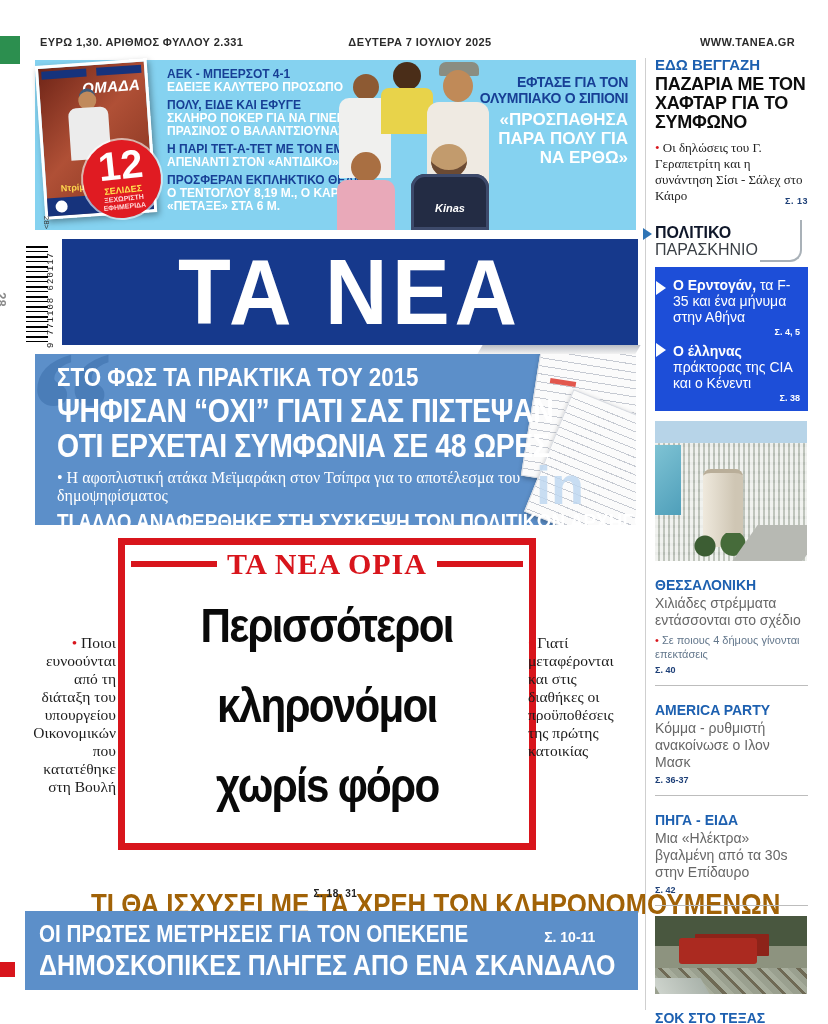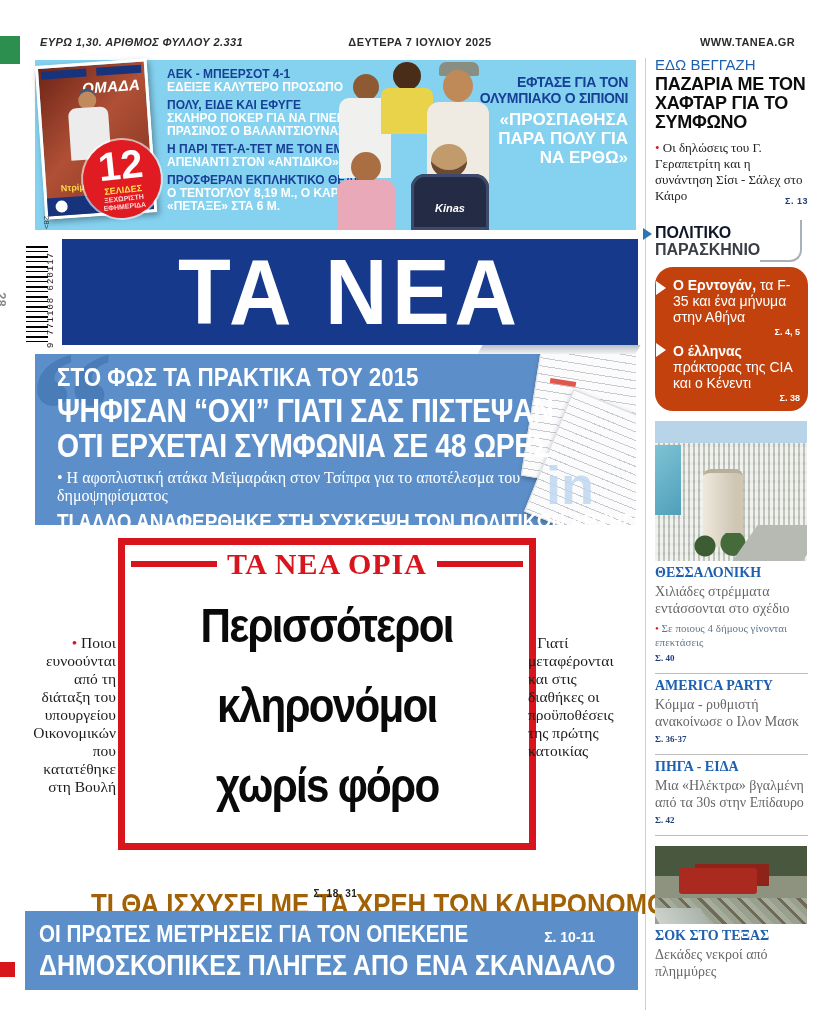--- a/index.html
+++ b/index.html
@@ -3,21 +3,21 @@
 <meta charset="utf-8">
 <style>
   html,body{margin:0;padding:0;background:#e8e8e8;}
   .page{position:relative;width:828px;height:1024px;background:#fff;overflow:hidden;
         font-family:"Liberation Sans",sans-serif;color:#111;}
   .cond{display:inline-block;transform:scaleX(.86);transform-origin:0 50%;white-space:nowrap;}
   .cond-c{display:inline-block;transform:scaleX(.86);transform-origin:50% 50%;white-space:nowrap;}
 
   
   .hdr{position:absolute;top:36px;left:0;width:100%;font-size:11px;font-weight:700;color:#2b2b2b;letter-spacing:.4px;}
-  .hdr .left{position:absolute;left:40px;top:0;font-style:italic;}
+  .hdr .left{position:absolute;left:40px;top:0;}
   .hdr .mid{position:absolute;left:240px;width:360px;text-align:center;top:0;}
   .hdr .right{position:absolute;right:33px;top:0;}
   .green-tab{position:absolute;left:0;top:36px;width:20px;height:28px;background:#2c8f4f;}
 
   
   .sky{position:absolute;left:35px;top:60px;width:601px;height:170px;background:#85d2f0;}
   .sky .sports{position:absolute;left:132px;top:8px;width:228px;}
   .sky .s-head{font-size:12px;line-height:13px;font-weight:700;color:#173f95;}
   .sky .s-sub{font-size:12px;line-height:13px;font-weight:700;color:#fff;margin-bottom:5px;}
   .sky .rtxt{position:absolute;right:8px;top:12px;width:150px;text-align:right;}
@@ -71,21 +71,21 @@
   .lead .h{color:#fff;font-size:33px;line-height:35px;font-weight:700;letter-spacing:-.5px;}
   .lead .bl{color:#fff;font-family:"Liberation Serif",serif;font-size:16px;margin-top:6px;}
   .lead .bl::before{content:"• ";}
   .lead .foot{color:#fff;font-size:22px;font-weight:700;margin-top:4px;}
   .paper{position:absolute;background:#fbfbfb;border:1px solid #d9dce2;
          background-image:repeating-linear-gradient(to bottom,transparent 0 7px,#c6cad2 7px 8px);
          box-shadow:1px 2px 5px rgba(0,0,0,.3);z-index:1;}
   .p1{right:-18px;top:-20px;width:120px;height:150px;transform:rotate(9deg);}
   .p2{right:-40px;top:55px;width:130px;height:130px;transform:rotate(22deg);}
   .redmark{position:absolute;right:60px;top:26px;width:26px;height:5px;background:#e2574d;transform:rotate(9deg);z-index:2;}
-  .inmark{position:absolute;right:42px;bottom:18px;font-size:54px;font-weight:700;color:rgba(190,215,240,.85);z-index:2;line-height:44px;}
+  .inmark{position:absolute;right:52px;bottom:18px;font-size:54px;font-weight:700;color:rgba(190,215,240,.85);z-index:2;line-height:44px;}
 
   
   .feat{position:absolute;left:118px;top:538px;width:404px;height:298px;border:7px solid #d8151c;background:#fff;}
   .feat .krow{position:absolute;left:6px;right:6px;top:2px;display:flex;align-items:center;}
   .feat .krow .bar{flex:1;height:6px;background:#d8151c;}
   .feat .ktext{font-family:"Liberation Serif",serif;font-weight:700;font-size:30px;color:#d8151c;margin:0 10px;letter-spacing:1px;white-space:nowrap;}
   .feat .hl{position:absolute;left:0;top:40px;width:100%;text-align:center;font-weight:700;color:#0a0a0a;
             font-size:49px;line-height:80px;letter-spacing:-2px;}
   .sidenote{position:absolute;font-family:"Liberation Serif",serif;font-size:15.5px;line-height:18px;color:#1c1c1c;}
   .sidenote::before{content:"• ";color:#d8151c;}
@@ -99,34 +99,34 @@
   
   .strip{position:absolute;left:25px;top:911px;width:613px;height:79px;background:#5c8fc9;color:#fff;padding:0;}
   .strip .l1{position:absolute;left:14px;top:9px;font-size:24px;font-weight:700;}
   .strip .l1 .pg{font-size:14px;font-weight:700;margin-left:6px;}
   .strip .l2{position:absolute;left:14px;top:38px;font-size:29px;font-weight:700;}
   .red-square{position:absolute;left:0;top:962px;width:15px;height:15px;background:#d8151c;}
 
   
   .vdiv{position:absolute;left:645px;top:58px;width:1px;height:952px;background:#cfcfcf;}
   .rail{position:absolute;left:655px;top:56px;width:153px;}
-  .r-kick{color:#1d60b0;font-weight:400;font-size:15px;line-height:17px;}
+  .r-kick{color:#1d60b0;font-weight:700;font-size:15px;line-height:17px;}
   .r-head{color:#0d0d0d;font-weight:700;font-size:18px;line-height:19px;letter-spacing:-.3px;margin-top:2px;}
   .r-note{font-family:"Liberation Serif",serif;font-size:13px;line-height:16px;color:#222;margin-top:8px;}
   .r-note::before{content:"• ";color:#d8151c;}
   .r-page{font-size:9px;font-weight:700;color:#1d3f77;letter-spacing:.5px;}
   .note-pg-row{display:flex;justify-content:space-between;align-items:flex-end;}
 
   .pp-wrap{position:relative;margin-top:16px;}
   .pp-arrow{position:absolute;left:-12px;top:4px;width:0;height:0;border-top:6px solid transparent;border-bottom:6px solid transparent;border-left:9px solid #2e74b5;}
   .pp-bracket{position:absolute;right:6px;top:-4px;width:40px;height:40px;border-right:2px solid #a9b1b8;border-bottom:2px solid #a9b1b8;border-bottom-right-radius:12px;}
   .pp-h1{color:#0f172a;font-weight:700;font-size:16px;line-height:17px;}
-  .pp-h2{color:#3a3f45;font-weight:700;font-size:16px;line-height:18px;}
-
-  .slate{position:relative;margin-top:8px;background:#c2410c;padding:10px 8px 8px 18px;border-radius:18px;}
+  .pp-h2{color:#3a3f45;font-weight:400;font-size:16px;line-height:18px;}
+
+  .slate{position:relative;margin-top:8px;background:#1d4ed8;padding:10px 8px 8px 18px;}
   .slate .chev{position:absolute;left:1px;width:0;height:0;border-top:7px solid transparent;border-bottom:7px solid transparent;border-left:10px solid #fff;}
   .slate .it{color:#fff;font-size:14px;line-height:16px;}
   .slate .it b{font-weight:700;}
   .slate .pg{display:block;text-align:right;color:#fff;font-weight:700;font-size:9px;margin:2px 0 6px;}
 
   .photo{position:relative;margin-top:10px;width:152px;overflow:hidden;}
   
   .ph-th{height:140px;background:linear-gradient(to bottom,#b7d4e8 0 16%,#e3e6e0 16% 100%);}
   .th-city{position:absolute;left:0;top:22px;width:100%;height:118px;
            background:repeating-linear-gradient(90deg,rgba(255,255,255,.65) 0 3px,rgba(150,160,150,.35) 3px 5px),
@@ -135,21 +135,21 @@
   .th-tower{position:absolute;left:48px;top:48px;width:40px;height:78px;background:linear-gradient(90deg,#efe9dd,#cfc6b4 80%);border-radius:8px 8px 2px 2px;box-shadow:inset 0 10px 0 -6px #b9ae99;}
   .th-trees{position:absolute;left:34px;top:112px;width:80px;height:26px;background:radial-gradient(circle at 20% 50%,#3c5d33 0 10px,transparent 11px),radial-gradient(circle at 55% 40%,#466b3a 0 12px,transparent 13px),radial-gradient(circle at 85% 55%,#3c5d33 0 9px,transparent 10px);}
   .th-road{position:absolute;right:-8px;bottom:0;width:70px;height:36px;background:#b7b9b3;transform:skewX(-35deg);}
   
   .ph-tx{height:78px;background:linear-gradient(to bottom,#49573f 0 38%,#8d937f 38% 100%);}
   .tx-truck{position:absolute;left:24px;top:22px;width:78px;height:26px;background:#ab2a20;border-radius:3px;box-shadow:14px -6px 0 -2px #8d2319;}
   .tx-debris{position:absolute;left:0;bottom:0;width:100%;height:26px;
              background:repeating-linear-gradient(45deg,#9aa08f 0 6px,#6f6a55 6px 9px,#a7ad9c 9px 14px);}
   .tx-water{position:absolute;left:0;bottom:0;width:50px;height:16px;background:linear-gradient(90deg,#cdd3cc,#aab3ab);transform:skewX(30deg);}
 
-  .sec{margin-top:4px;font-family:Liberation Serif, serif;}
+  .sec{margin-top:16px;}
   .sec .kick{color:#1d60b0;font-weight:700;font-size:14px;line-height:16px;}
   .sec .txt{color:#676767;font-size:14px;line-height:17px;margin-top:2px;}
   .sec .nt{color:#63778c;font-size:11px;line-height:14px;margin-top:4px;}
   .sec .nt::before{content:"• ";color:#d8151c;}
   .sec .pg{display:block;color:#1d3f77;font-weight:700;font-size:9px;margin-top:4px;}
   .sep{height:1px;background:#bdbdbd;margin-top:10px;}
 </style>
 </head>
 <body>
 

